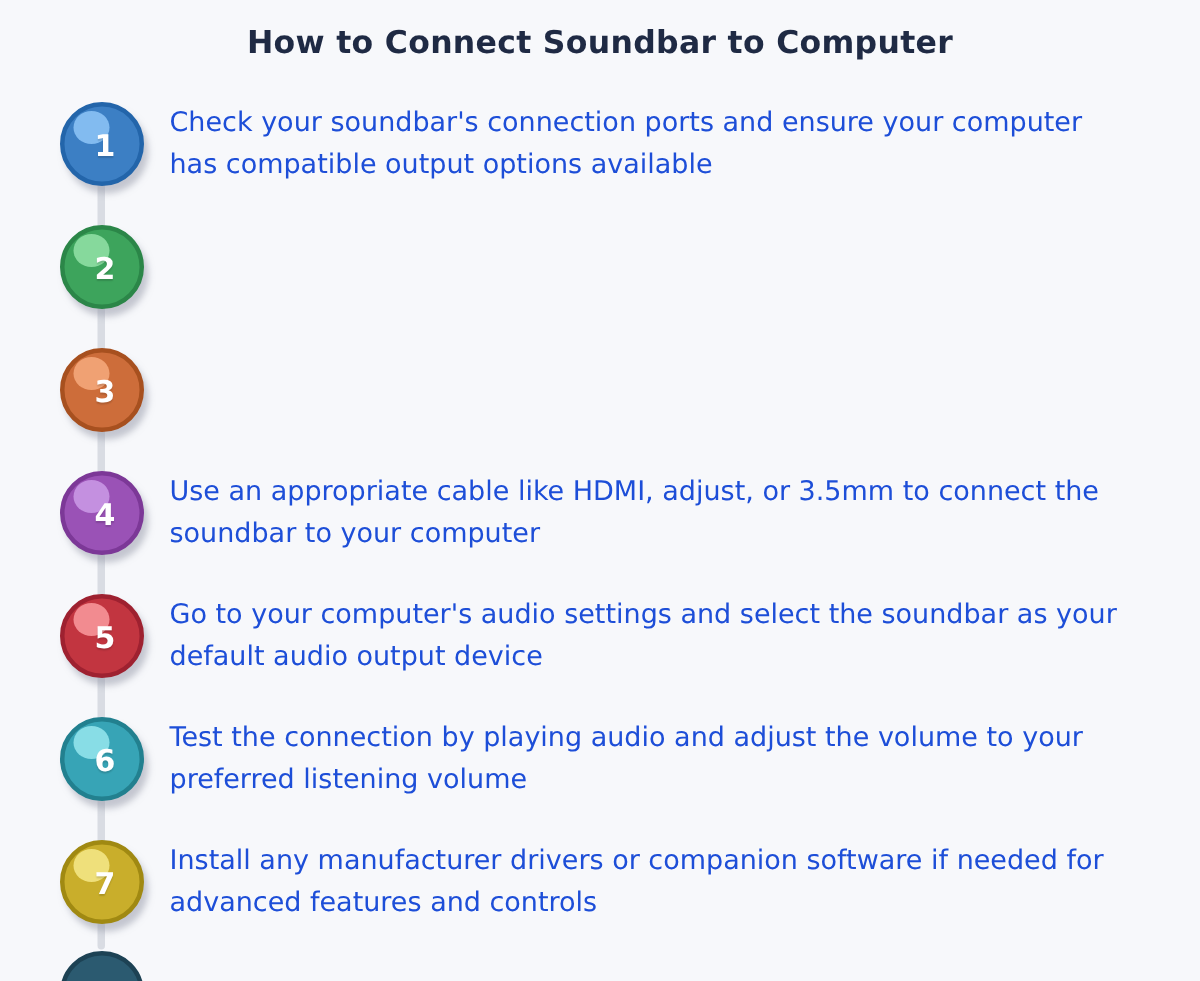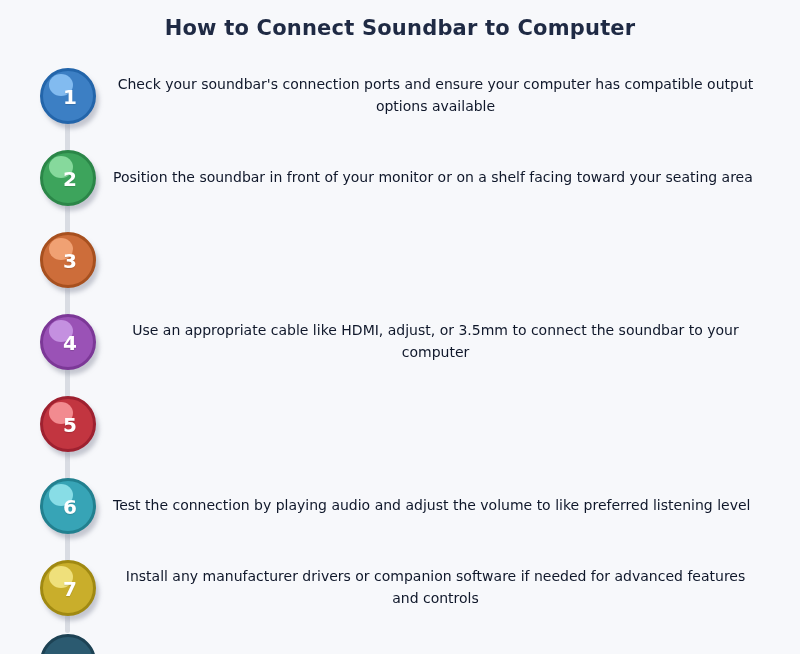--- a/index.html
+++ b/index.html
@@ -49,25 +49,24 @@
   .num{
     position:relative;
     color:#ffffff;
     font-weight:bold;
     font-size:20px;
     transform:translate(2px,1px);
     text-shadow:0 1px 1px rgba(0,0,0,.15);
   }
   .text{
     margin-left:17px;
-    font-size:14px;
-    color:#0f172a;
+    font-size:18px;
+    color:#1d4ed8;
     line-height:1.55;
     max-width:645px;
-    text-align:center;
   }
   .next-badge{
     position:absolute;
     left:40px;top:634px;
     width:56px;height:56px;
     box-sizing:border-box;
     border:3px solid;
     border-radius:50%;
     z-index:1;
   }
@@ -87,21 +86,20 @@
       <span class="num">1</span>
     </div>
     <div class="text">Check your soundbar's connection ports and ensure your computer has compatible output options available</div>
   </div>
 
   <div class="step-row">
     <div class="badge" style="background: rgb(61, 164, 92); border-color: rgb(43, 134, 72);">
       <span class="shine" style="background: rgb(134, 217, 156);"></span>
       <span class="num">2</span>
     </div>
-    <div class="text">Position the soundbar in front of your monitor or on a shelf facing toward your seating area</div>
   </div>
 
   <div class="step-row">
     <div class="badge" style="background: rgb(205, 109, 58); border-color: rgb(167, 80, 31);">
       <span class="shine" style="background: rgb(240, 161, 115);"></span>
       <span class="num">3</span>
     </div>
   </div>
 
   <div class="step-row">
@@ -110,28 +108,29 @@
       <span class="num">4</span>
     </div>
     <div class="text">Use an appropriate cable like HDMI, adjust, or 3.5mm to connect the soundbar to your computer</div>
   </div>
 
   <div class="step-row">
     <div class="badge" style="background: rgb(194, 53, 64); border-color: rgb(158, 33, 48);">
       <span class="shine" style="background: rgb(242, 139, 144);"></span>
       <span class="num">5</span>
     </div>
+    <div class="text">Go to your computer's audio settings and select the soundbar as your default audio output device</div>
   </div>
 
   <div class="step-row">
     <div class="badge" style="background: rgb(55, 164, 182); border-color: rgb(34, 128, 143);">
       <span class="shine" style="background: rgb(136, 221, 230);"></span>
       <span class="num">6</span>
     </div>
-    <div class="text">Test the connection by playing audio and adjust the volume to like preferred listening level</div>
+    <div class="text">Test the connection by playing audio and adjust the volume to your preferred listening volume</div>
   </div>
 
   <div class="step-row">
     <div class="badge" style="background: rgb(201, 174, 43); border-color: rgb(160, 137, 18);">
       <span class="shine" style="background: rgb(239, 224, 123);"></span>
       <span class="num">7</span>
     </div>
     <div class="text">Install any manufacturer drivers or companion software if needed for advanced features and controls</div>
   </div>
 </div>

